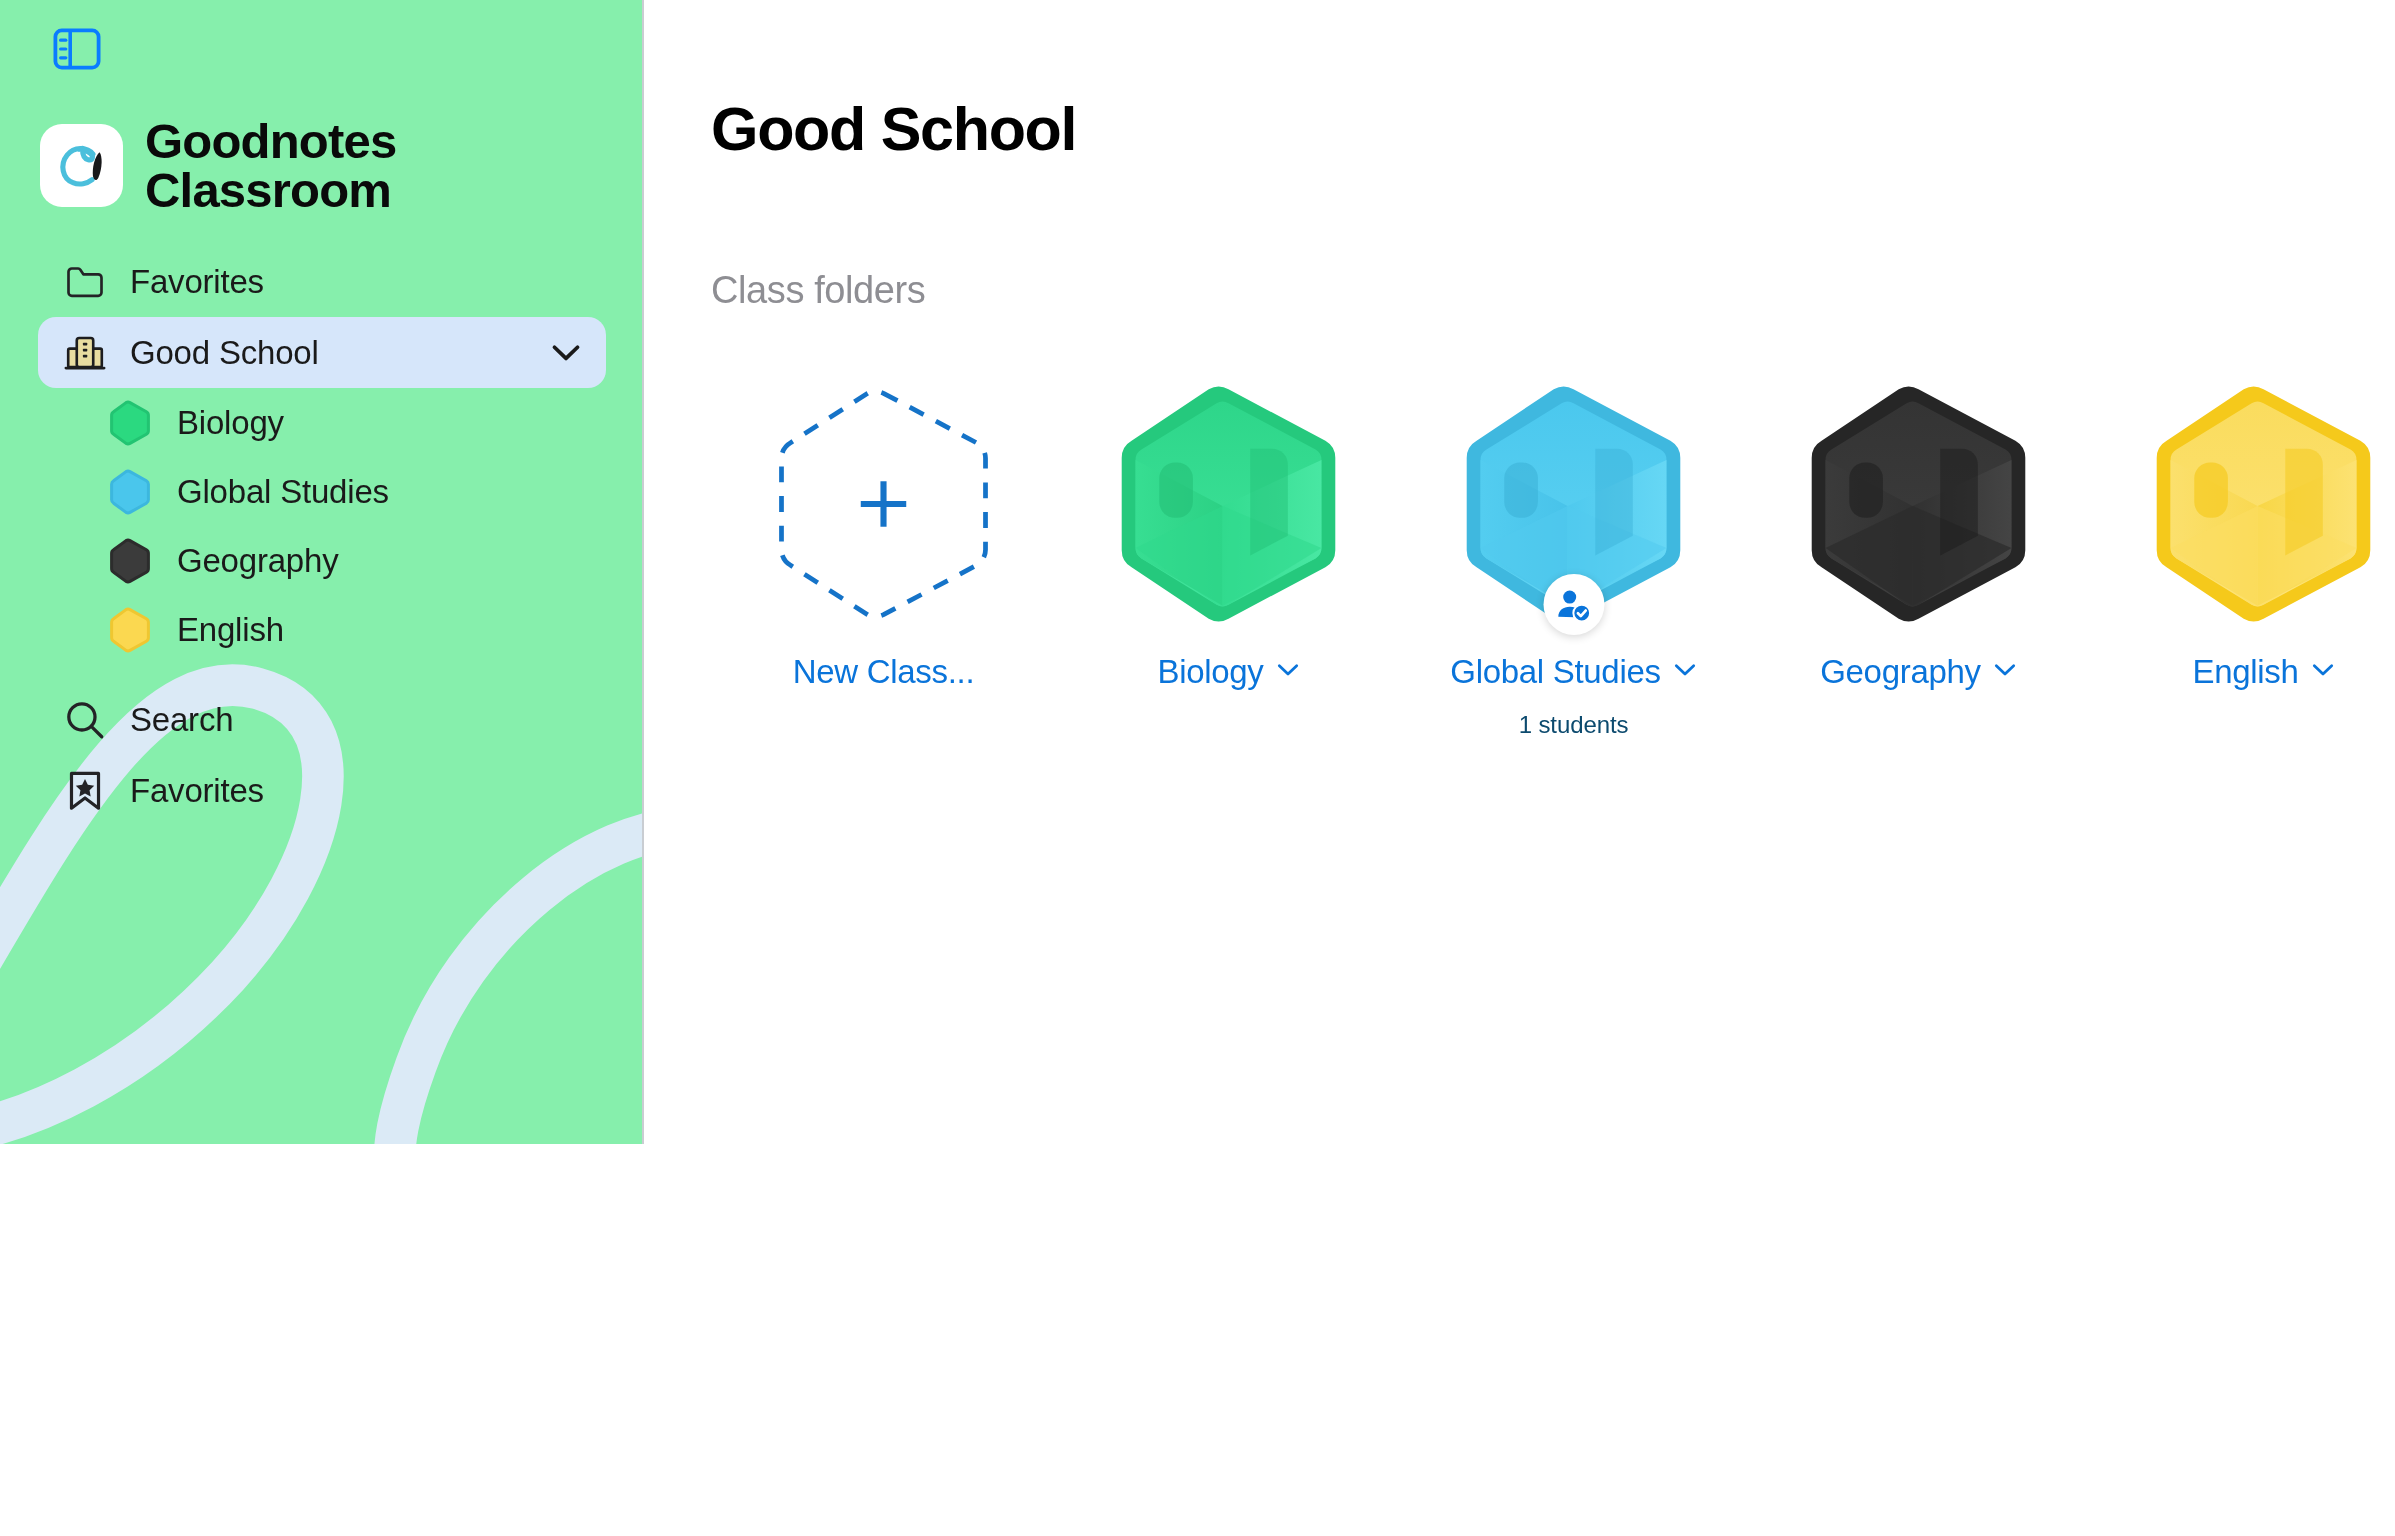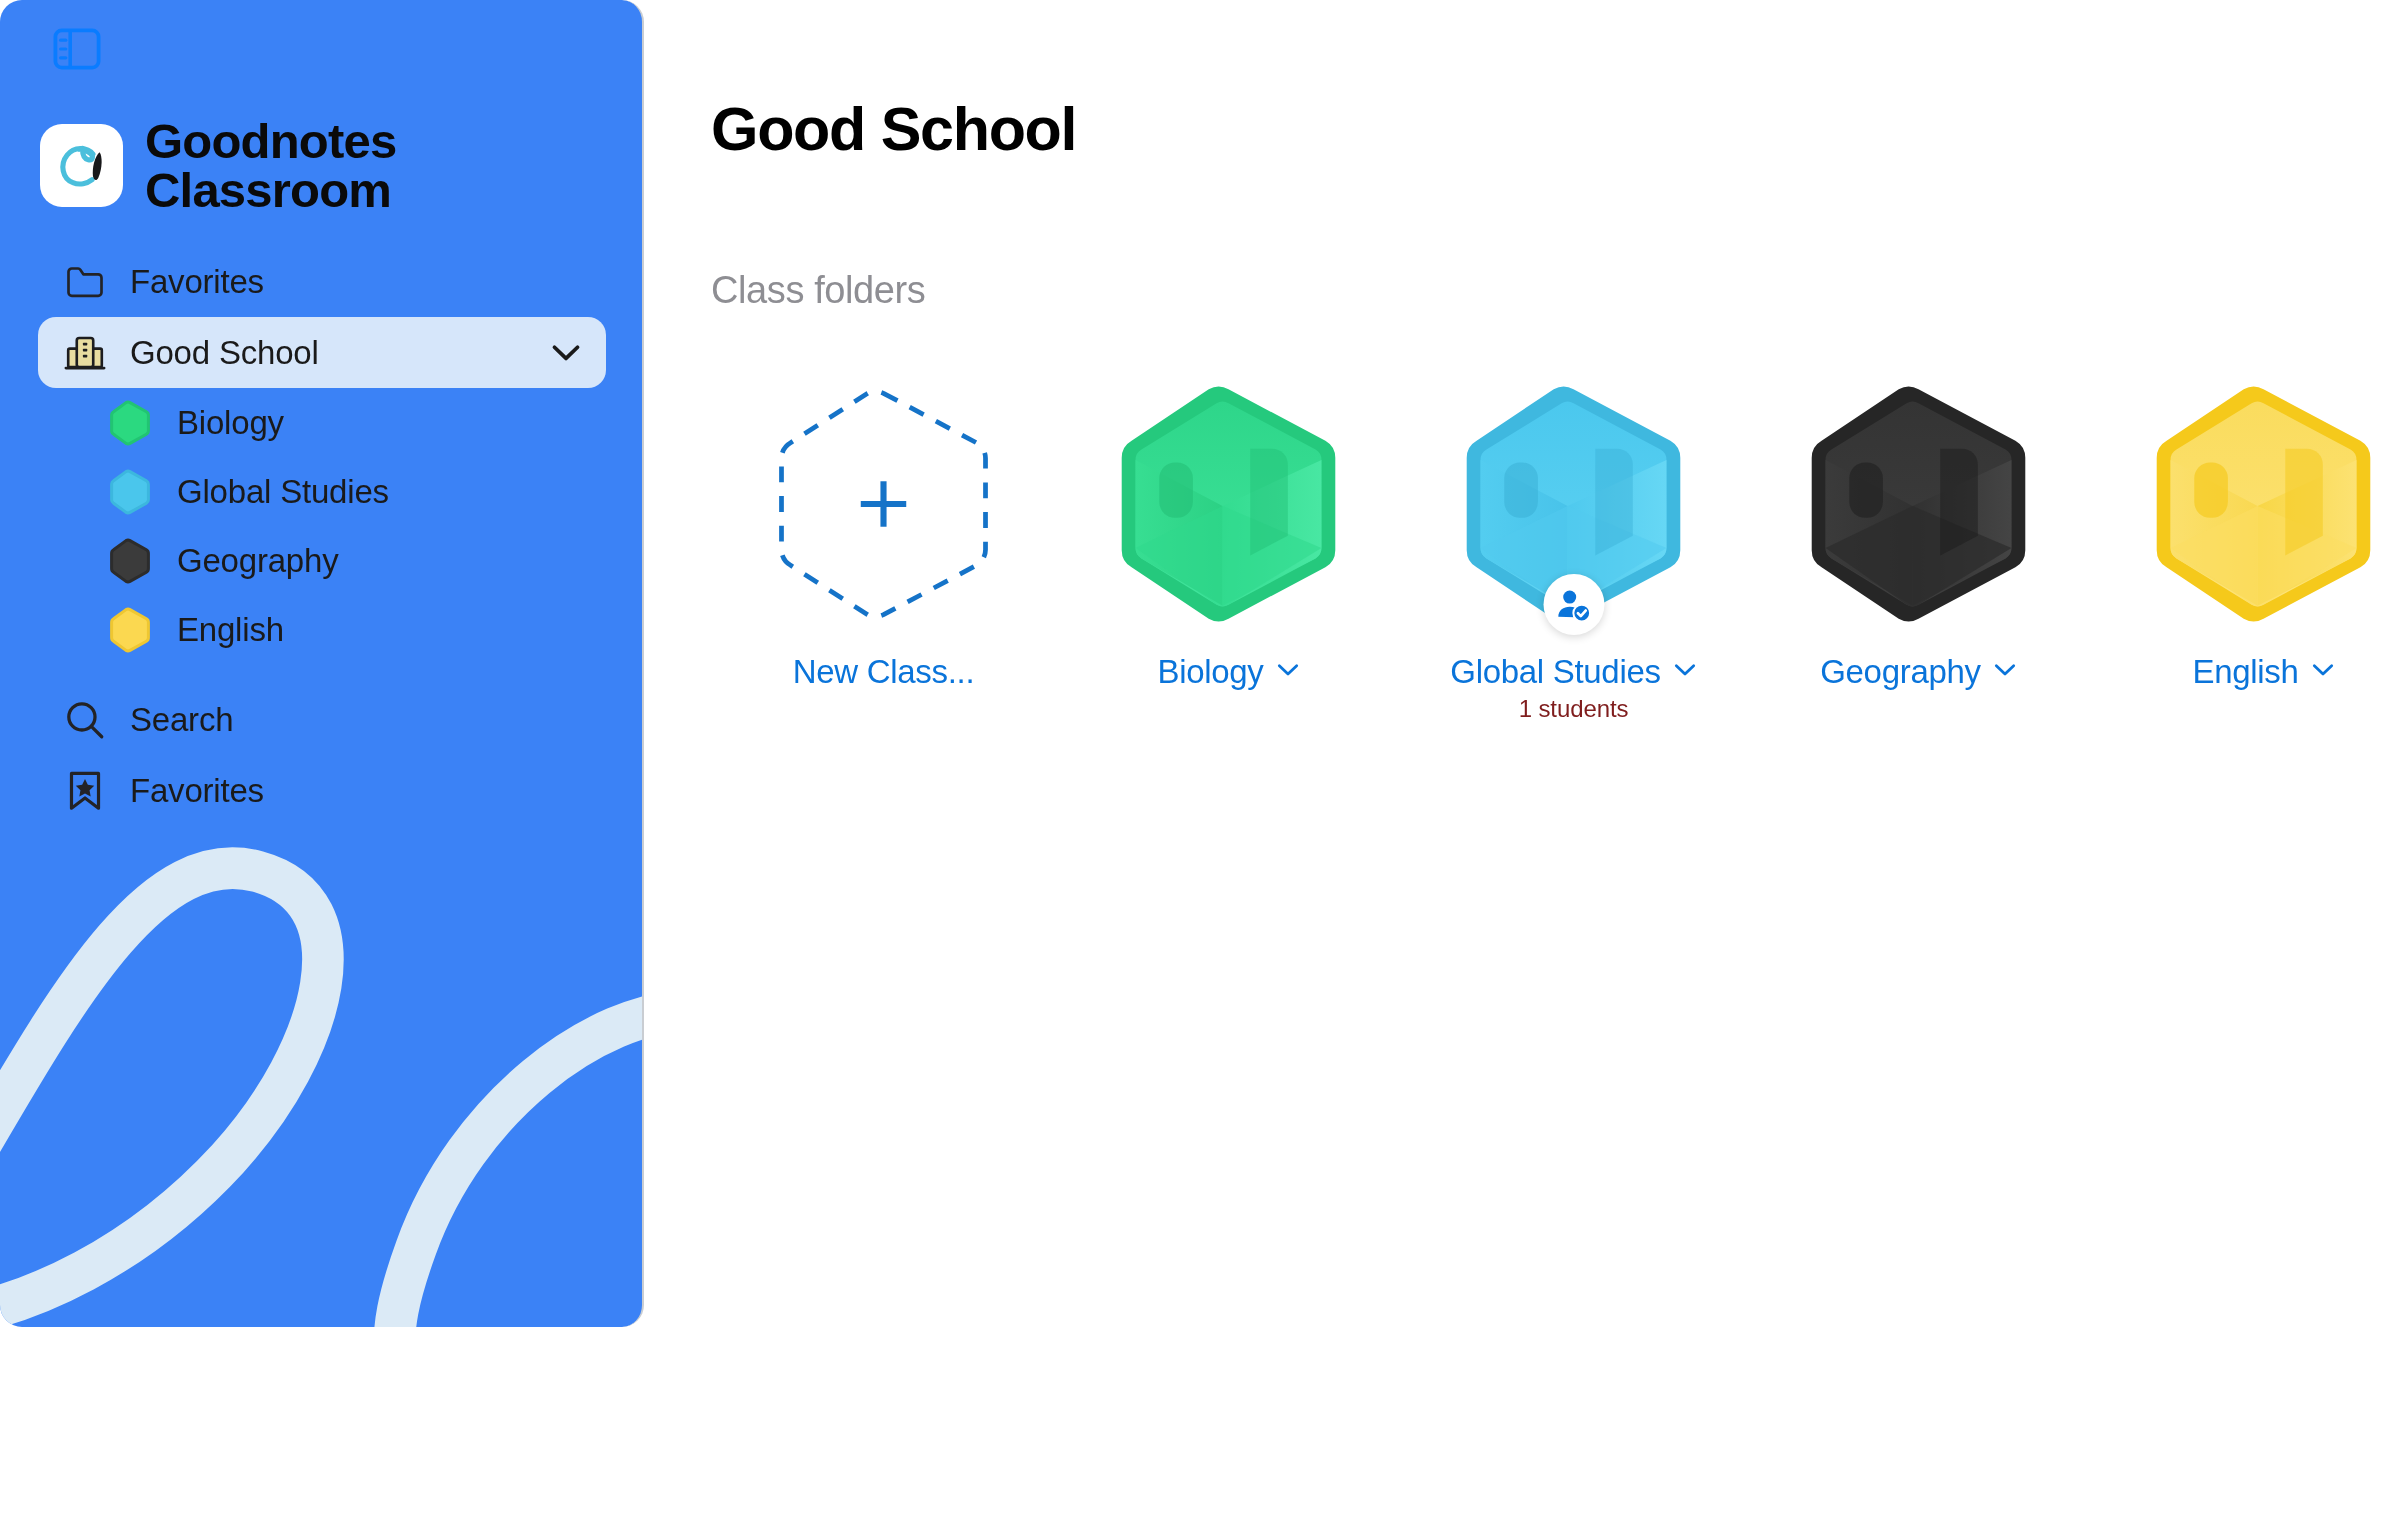--- a/index.html
+++ b/index.html
@@ -7,27 +7,26 @@
     width: 2396px; height: 1537px;
     font-family: "Liberation Sans", sans-serif;
     background: #ffffff;
     overflow: hidden;
   }
   .app { display: flex; width: 2396px; height: 1537px; position: relative; }
 
   
   .sidebar {
     width: 644px;
-    height: 1327px;
-    background: #3b82f6;
+    height: 1144px;
+    background: #86efac;
     border-right: 2px solid #C9CDD2;
     position: relative;
     flex: 0 0 644px;
     overflow: hidden;
-    border-radius: 22px;
   }
   .sidebar-deco { position: absolute; left: 0; bottom: 0; width: 644px; height: 614px; pointer-events: none; z-index: 0; }
   .sidebar-inner { position: relative; z-index: 1; }
 
   .toggle-btn {
     position: absolute;
     left: 50px; top: 25px;
     width: 53px; height: 48px;
     display: flex; align-items: center; justify-content: center;
     cursor: pointer;
@@ -113,22 +112,22 @@
   }
   .folder-caption {
     margin-top: 26px;
     display: flex; align-items: center; justify-content: center; gap: 12px;
     cursor: pointer;
   }
   .folder-name {
     font-size: 33px; color: #0A74DA; letter-spacing: -0.3px; white-space: nowrap;
   }
   .folder-sub {
-    margin-top: 4px;
-    font-size: 24px; color: #7f1d1d; letter-spacing: -0.1px;
+    margin-top: 20px;
+    font-size: 24px; color: #0c4a6e; letter-spacing: -0.1px;
   }
   .badge {
     position: absolute;
     left: 50%; transform: translateX(-50%);
     bottom: -8px;
     width: 61px; height: 61px;
     background: #ffffff;
     border-radius: 50%;
     display: flex; align-items: center; justify-content: center;
     box-shadow: 0 2px 8px rgba(0,0,0,0.16);

